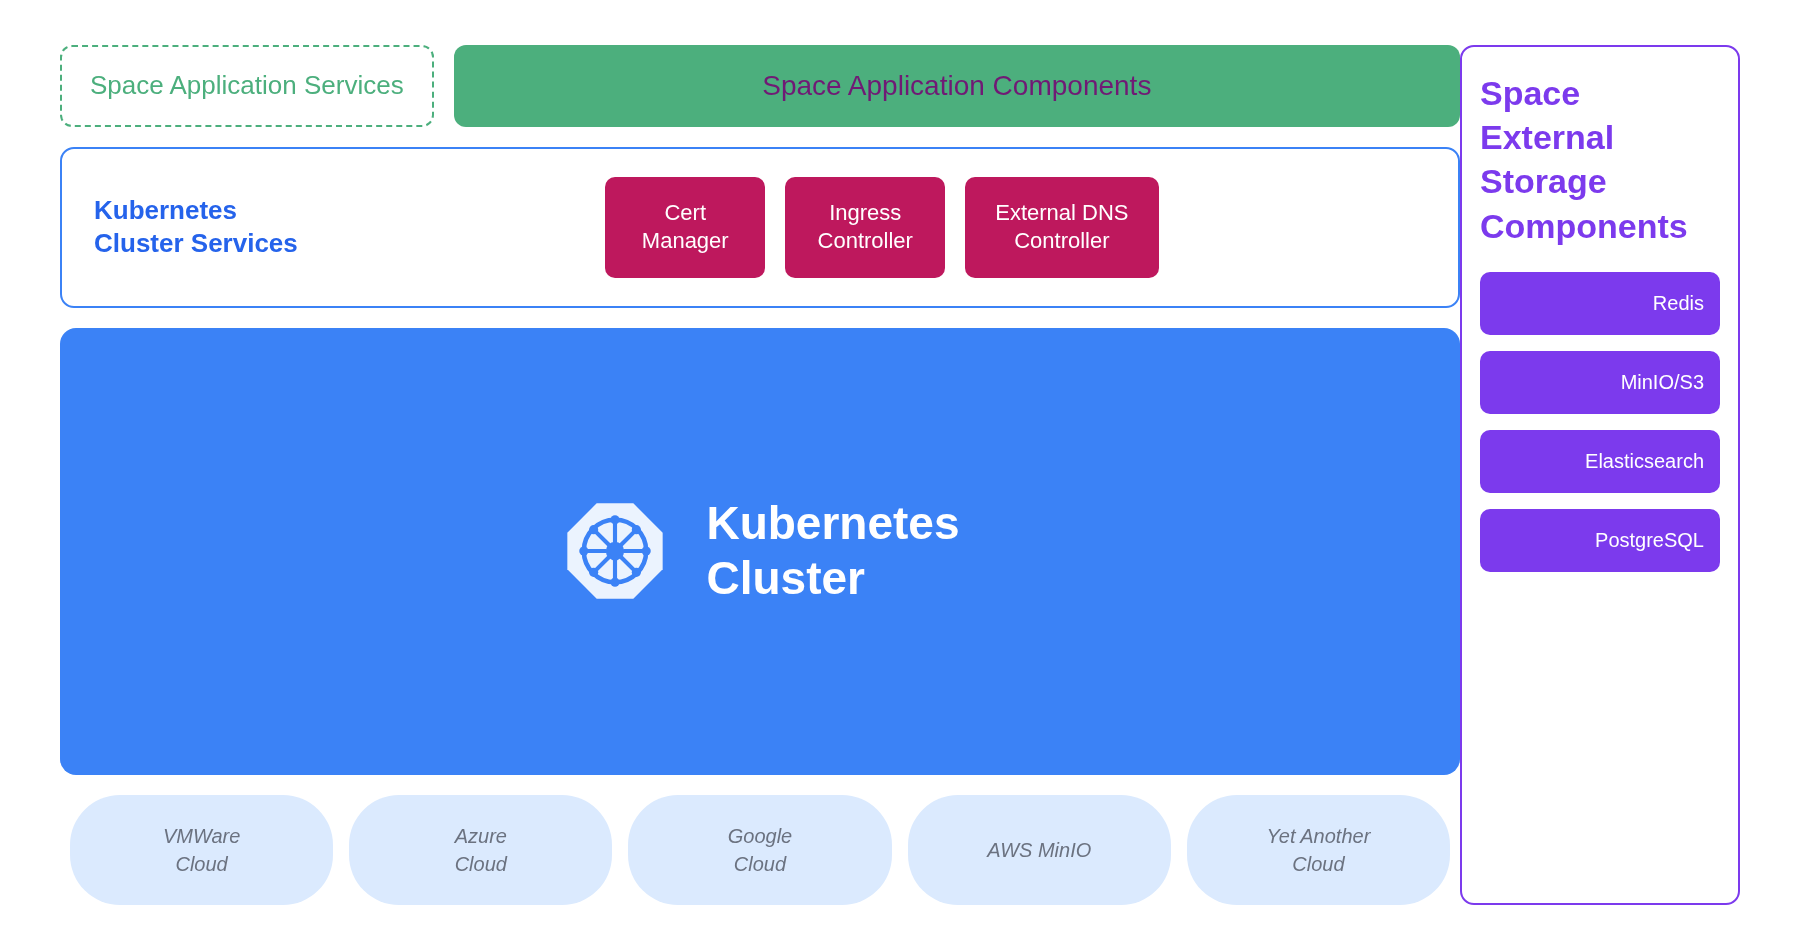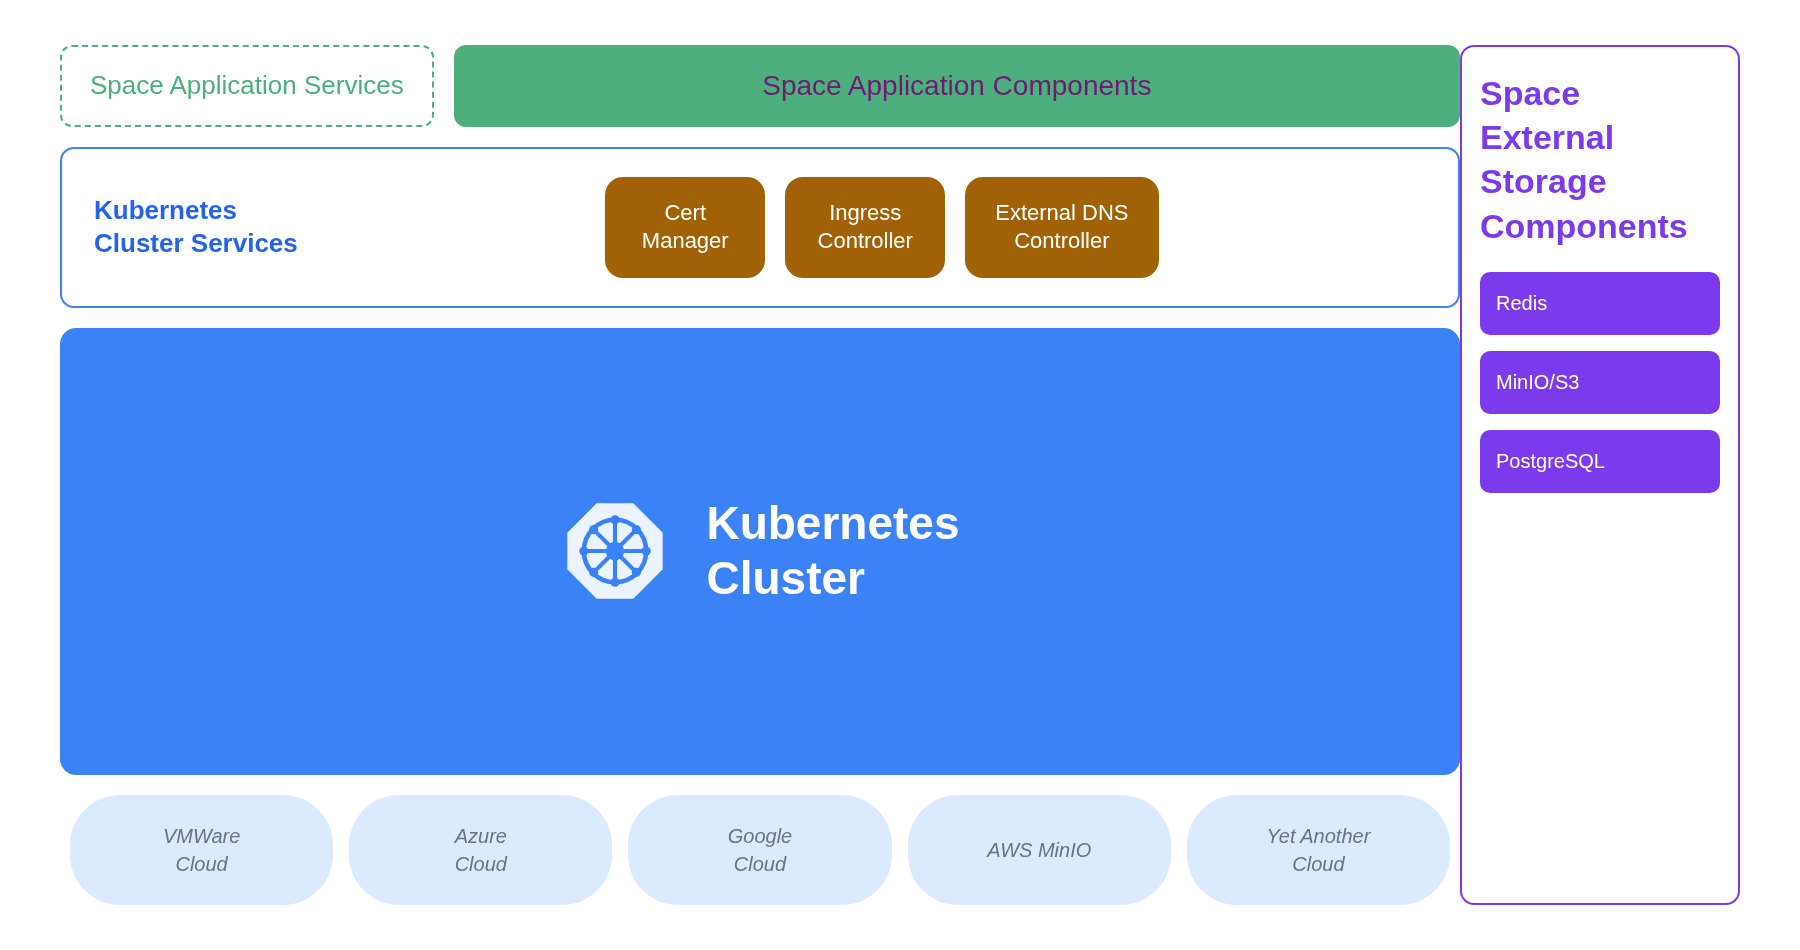--- a/index.html
+++ b/index.html
@@ -88,23 +88,23 @@
     }
 
     .k8s-services-items {
       display: flex;
       gap: 20px;
       flex: 1;
       justify-content: center;
     }
 
     .k8s-service-item {
-      background: #a16207;
+      background: #be185d;
       color: #ffffff;
-      border-radius: 18px;
+      border-radius: 10px;
       padding: 22px 30px;
       font-size: 22px;
       font-weight: 500;
       text-align: center;
       min-width: 160px;
       line-height: 1.3;
     }
 
     
     .k8s-cluster-box {
@@ -173,21 +173,21 @@
       margin-bottom: 8px;
     }
 
     .storage-item {
       background: #7c3aed;
       color: #ffffff;
       border-radius: 10px;
       padding: 20px 16px;
       font-size: 20px;
       font-weight: 500;
-      text-align: left;
+      text-align: right;
     }
   </style>
 </head>
 <body>
 
 <div class="main-container">
 
   <div class="left-section">
 
     <div class="top-row">
@@ -249,16 +249,17 @@
       <div class="cloud-item">AWS MinIO</div>
       <div class="cloud-item">Yet Another<br>Cloud</div>
     </div>
 
   </div>
 
   <div class="right-section">
     <div class="right-section-title">Space<br>External<br>Storage<br>Components</div>
     <div class="storage-item">Redis</div>
     <div class="storage-item">MinIO/S3</div>
+    <div class="storage-item">Elasticsearch</div>
     <div class="storage-item">PostgreSQL</div>
   </div>
 
 </div>
 
 </body></html>

